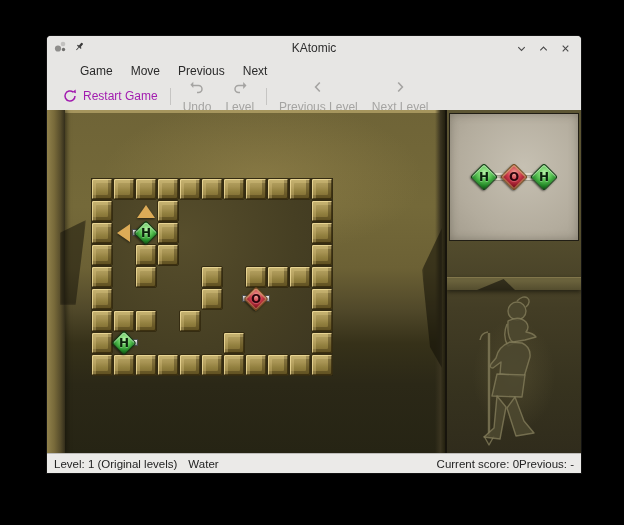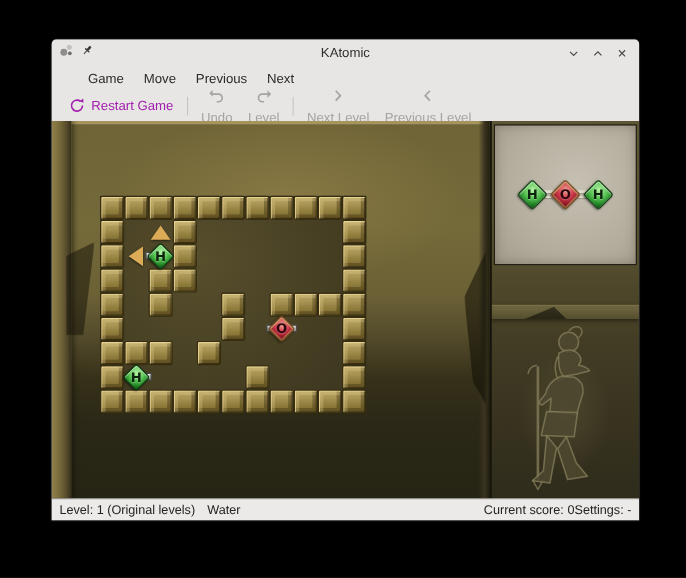--- a/index.html
+++ b/index.html
@@ -226,32 +226,32 @@
             <path d="M12.5 6.5h-6a3.5 3.5 0 0 0 0 7H8"></path>
             <polygon points="11.2,3 11.2,10 14.5,6.5" fill="currentColor" stroke="none"></polygon>
           </svg>
         </span>
         <span class="tb-label">Level</span>
       </div>
       <div class="tb-sep"></div>
       <div class="tb-btn disabled">
         <span class="tb-ico">
           <svg width="16" height="16" viewBox="0 0 16 16" fill="none" stroke="currentColor" stroke-width="1.6">
+            <polyline points="9.8,3.5 5.6,8 9.8,12.5"></polyline>
+          </svg>
+        </span>
+        <span class="tb-label">Previous Level</span>
+      </div>
+      <div class="tb-btn disabled">
+        <span class="tb-ico">
+          <svg width="16" height="16" viewBox="0 0 16 16" fill="none" stroke="currentColor" stroke-width="1.6">
             <polyline points="6.2,3.5 10.4,8 6.2,12.5"></polyline>
           </svg>
         </span>
         <span class="tb-label">Next Level</span>
-      </div>
-      <div class="tb-btn disabled">
-        <span class="tb-ico">
-          <svg width="16" height="16" viewBox="0 0 16 16" fill="none" stroke="currentColor" stroke-width="1.6">
-            <polyline points="9.8,3.5 5.6,8 9.8,12.5"></polyline>
-          </svg>
-        </span>
-        <span class="tb-label">Previous Level</span>
       </div>
     </div>
 
   <div class="game-area">
     <div class="board-area">
       <div class="ba-toplight"></div>
       <div class="ba-left-pillar"></div>
       <div class="ba-left-shadow"></div>
       <div class="ba-right-pillar"></div>
       <div class="ba-right-shadow"></div>
@@ -377,17 +377,17 @@
     </div>
   </div>
 
   <div class="statusbar">
     <div class="sb-left">
       <span>Level: 1 (Original levels)</span>
       <span>Water</span>
     </div>
     <div class="sb-right">
       <span>Current score: 0</span>
-      <span>Settings: -</span>
+      <span>Previous: -</span>
     </div>
   </div>
 
 </div>
 
 </body></html>

